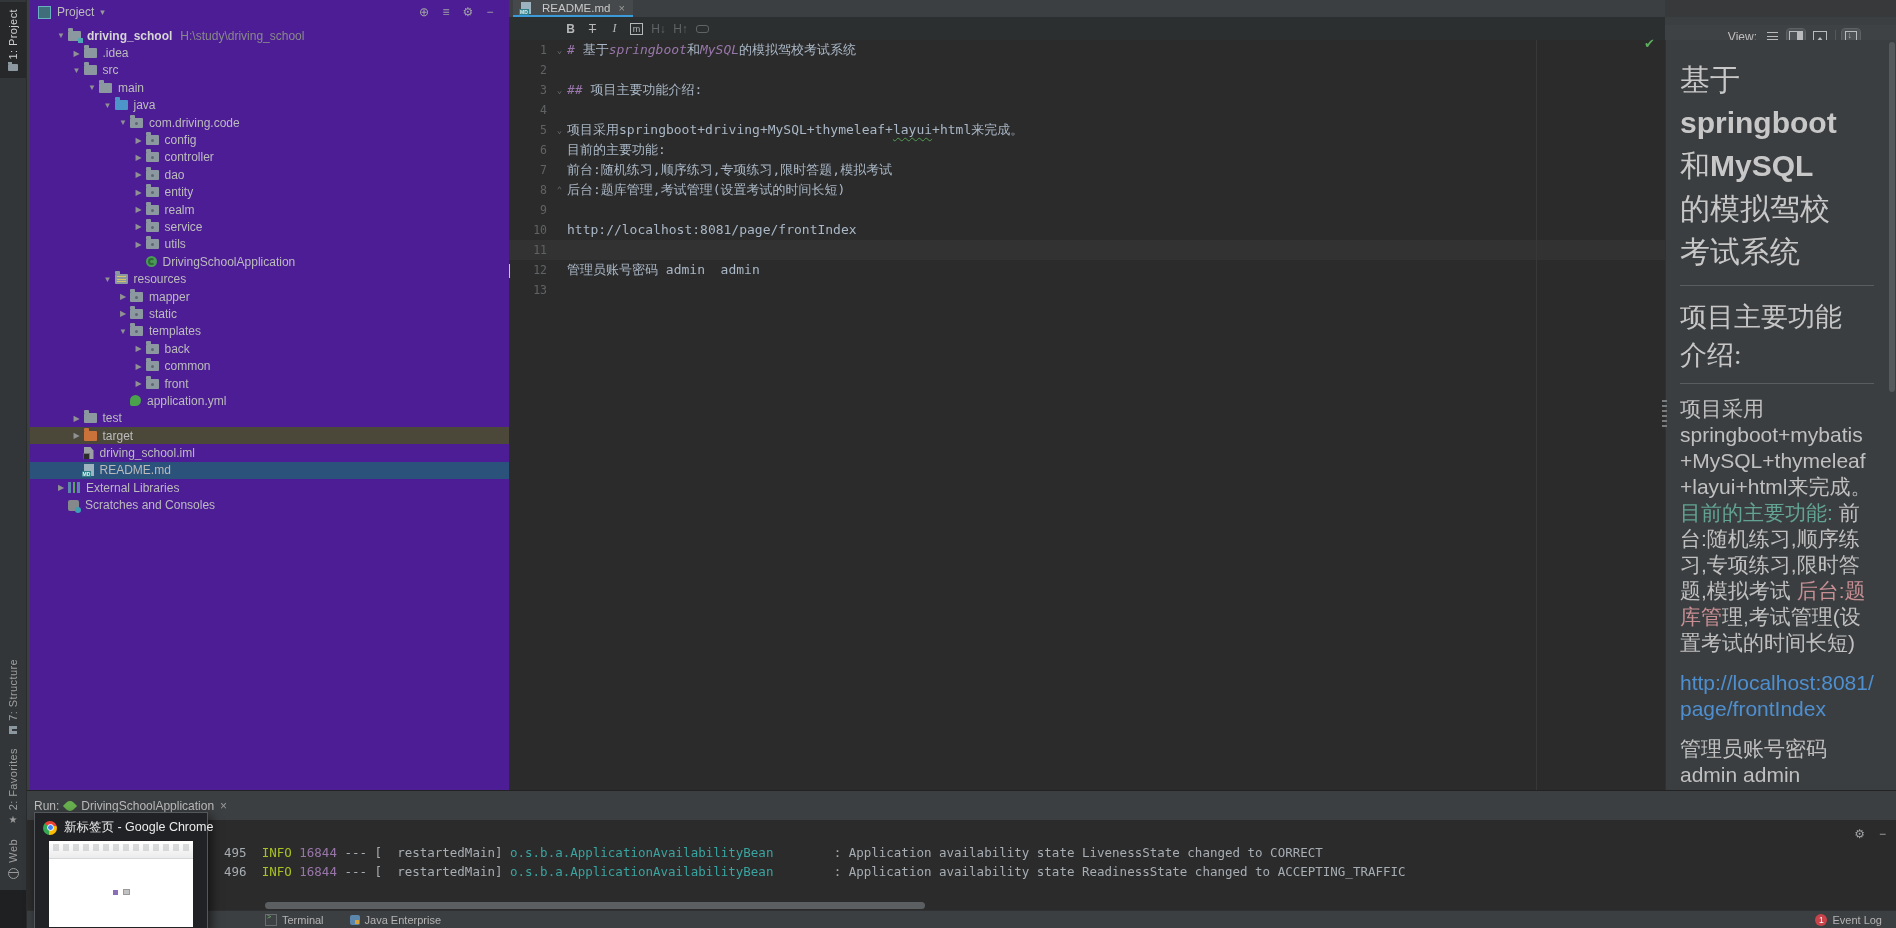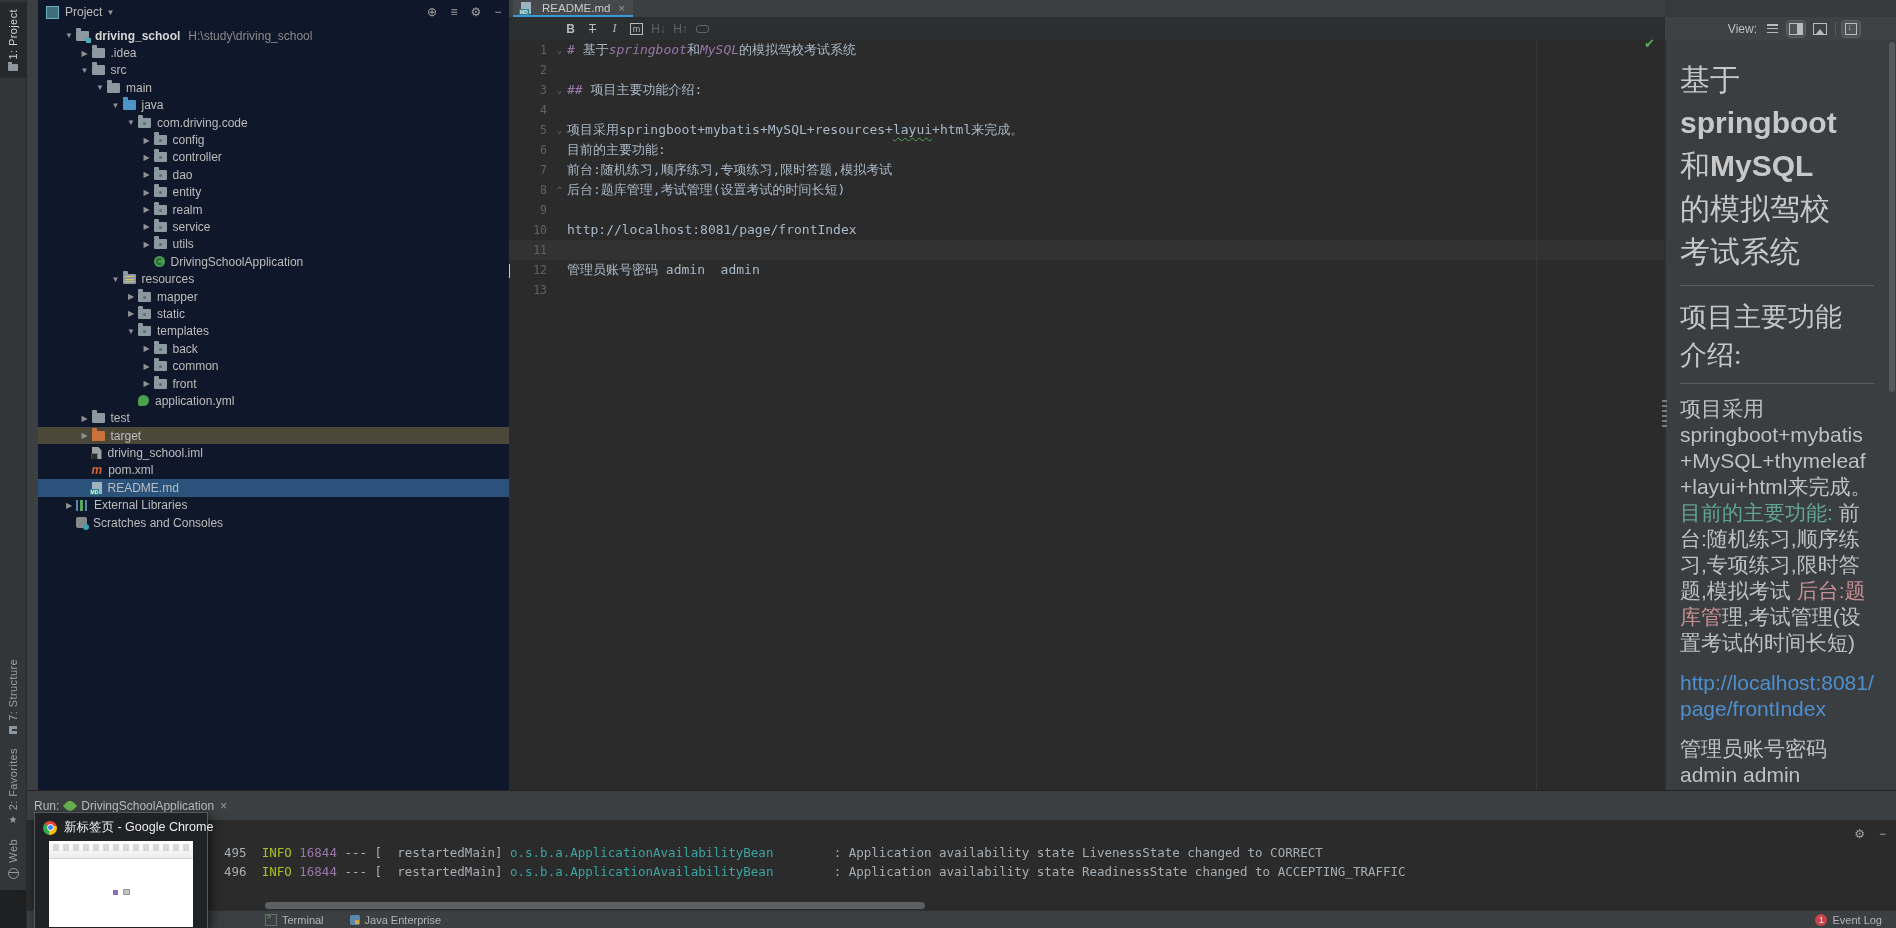--- a/index.html
+++ b/index.html
@@ -12,21 +12,21 @@
   .strip-top{position:absolute;top:2px;left:0;right:0;}
   .strip-bottom{position:absolute;bottom:42px;left:0;right:0;display:flex;flex-direction:column;}
   .corner{position:absolute;bottom:0;left:0;height:38px;width:26px;background:#1f2022;}
   .mini-folder{width:10px;height:7px;background:#8c98a0;border-radius:1px;position:relative;}
   .mini-folder:before{content:"";position:absolute;top:-2px;left:0;width:4px;height:2px;background:#8c98a0;}
   .mini-struct{width:8px;height:8px;background:linear-gradient(90deg,#8c98a0 0 3px,transparent 3px),linear-gradient(#8c98a0 0 3px,transparent 3px 5px,#8c98a0 5px);}
   .mini-star{font-size:10px;color:#9a9a9a;line-height:10px;}
   .mini-globe{width:9px;height:9px;border:1px solid #9a9a9a;border-radius:50%;position:relative;}
   .mini-globe:after{content:"";position:absolute;left:0;right:0;top:3px;height:1px;background:#9a9a9a;}
   
-  .project{position:absolute;left:38px;top:0;width:481px;bottom:138px;background:#0f172a;overflow:hidden;border-right:1px solid #2a2c2e;}
+  .project{position:absolute;left:30px;top:0;width:481px;bottom:138px;background:#4c1d95;overflow:hidden;border-right:1px solid #2a2c2e;}
   .phead{height:24px;display:flex;align-items:center;gap:6px;padding:0 10px 0 8px;font-size:12px;color:#bcbcbc;}
   .phicon{width:11px;height:11px;background:#3f6d79;border:1px solid #69b0c0;}
   .pcaret{font-size:9px;color:#9a9a9a;}
   .phspace{flex:1;}
   .phbtn{color:#9fa2a5;font-size:12px;width:22px;text-align:center;cursor:default;}
   .tree{position:absolute;top:27px;left:0;right:0;font-size:12px;color:#bcbcbc;}
   .trow{height:17.4px;display:flex;align-items:center;white-space:nowrap;}
   .trow.selected{background:#2a527a;}
   .trow.excluded{background:#4b483a;}
   .ar{width:14px;flex:none;text-align:center;color:#8f9193;font-size:8px;}
@@ -74,21 +74,21 @@
   .fold{width:15px;flex:none;color:#6a6d6f;font-size:9px;text-align:center;}
   .ltext{color:#a9b7c6;}
   .s-p{color:#a9b7c6;}
   .s-kw{color:#9876aa;font-style:italic;}
   .s-typo{color:#a9b7c6;text-decoration:underline;text-decoration-style:wavy;text-decoration-color:#4f9e52;text-decoration-thickness:1px;text-underline-offset:3px;}
   .caret{display:inline-block;width:1px;height:14px;background:#c8c8c8;vertical-align:middle;}
   .guide{position:absolute;left:1027px;top:40px;bottom:0;width:1px;background:#383838;}
   .echeck{position:absolute;right:10px;top:36px;color:#5cad5c;font-size:13px;}
   
   .phdr-top{position:absolute;left:1665px;right:0;top:0;height:17px;background:#37393b;}
-  .phdr{position:absolute;left:1665px;right:0;top:17px;height:23px;background:#3f4244;display:flex;align-items:center;justify-content:flex-end;gap:6px;padding-right:36px;font-size:12px;color:#bfbfbf;}
+  .phdr{position:absolute;left:1665px;right:0;top:25px;height:23px;background:#3f4244;display:flex;align-items:center;justify-content:flex-end;gap:6px;padding-right:36px;font-size:12px;color:#bfbfbf;}
   .vi{width:18px;height:16px;display:flex;align-items:center;justify-content:center;}
   .vi.pressed{background:#4f5355;border-radius:3px;outline:1px solid #5e6264;}
   .i-rows{width:11px;height:9px;background:repeating-linear-gradient(#b9bbbd 0 1.5px,transparent 1.5px 3.75px);}
   .i-split{width:12px;height:10px;border:1px solid #b9bbbd;position:relative;}
   .i-split:after{content:"";position:absolute;top:0;bottom:0;right:0;width:5px;background:#b9bbbd;}
   .i-image{width:12px;height:10px;border:1px solid #b9bbbd;position:relative;overflow:hidden;}
   .i-image:after{content:"";position:absolute;left:2px;bottom:0;border-left:4px solid transparent;border-right:4px solid transparent;border-bottom:5px solid #b9bbbd;}
   .vsep{width:1px;height:14px;background:#56595b;}
   .i-autoscroll{width:10px;height:10px;border:1px solid #b9bbbd;position:relative;}
   .i-autoscroll:after{content:"↓";position:absolute;left:1.5px;top:-2px;font-size:9px;color:#b9bbbd;}
@@ -334,26 +334,20 @@
      <span class="ti ic-target-folder"></span>
      <span class="tl">target</span>
 
    </div>
       <div class="trow" style="padding-left:39.5px">
      <span class="ar"></span>
      <span class="ti ic-iml"></span>
      <span class="tl">driving_school.iml</span>
 
    </div>
-      <div class="trow" style="padding-left:39.5px">
-     <span class="ar"></span>
-     <span class="ti ic-maven"></span>
-     <span class="tl">pom.xml</span>
-
-   </div>
       <div class="trow selected" style="padding-left:39.5px">
      <span class="ar"></span>
      <span class="ti ic-md"></span>
      <span class="tl">README.md</span>
 
    </div>
       <div class="trow" style="padding-left:24px">
      <span class="ar">▶</span>
      <span class="ti ic-libraries"></span>
      <span class="tl">External Libraries</span>
@@ -406,21 +400,21 @@
      <span class="ltext"><span class="s-kw">## </span><span class="s-p">项目主要功能介绍:</span></span>
    </div>
       <div class="eline">
      <span class="lnum">4</span>
      <span class="fold"></span>
      <span class="ltext"></span>
    </div>
       <div class="eline">
      <span class="lnum">5</span>
      <span class="fold">⌄</span>
-     <span class="ltext"><span class="s-p">项目采用springboot+mybatis+MySQL+resources+</span><span class="s-typo">layui</span><span class="s-p">+html来完成。</span></span>
+     <span class="ltext"><span class="s-p">项目采用springboot+driving+MySQL+thymeleaf+</span><span class="s-typo">layui</span><span class="s-p">+html来完成。</span></span>
    </div>
       <div class="eline">
      <span class="lnum">6</span>
      <span class="fold"></span>
      <span class="ltext"><span class="s-p">目前的主要功能:</span></span>
    </div>
       <div class="eline">
      <span class="lnum">7</span>
      <span class="fold"></span>
      <span class="ltext"><span class="s-p">前台:随机练习,顺序练习,专项练习,限时答题,模拟考试</span></span>

